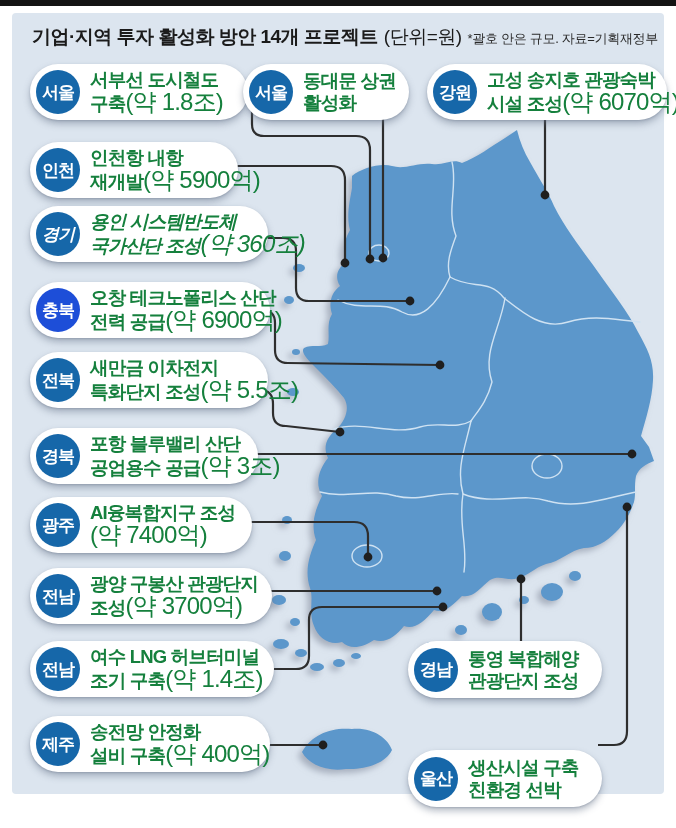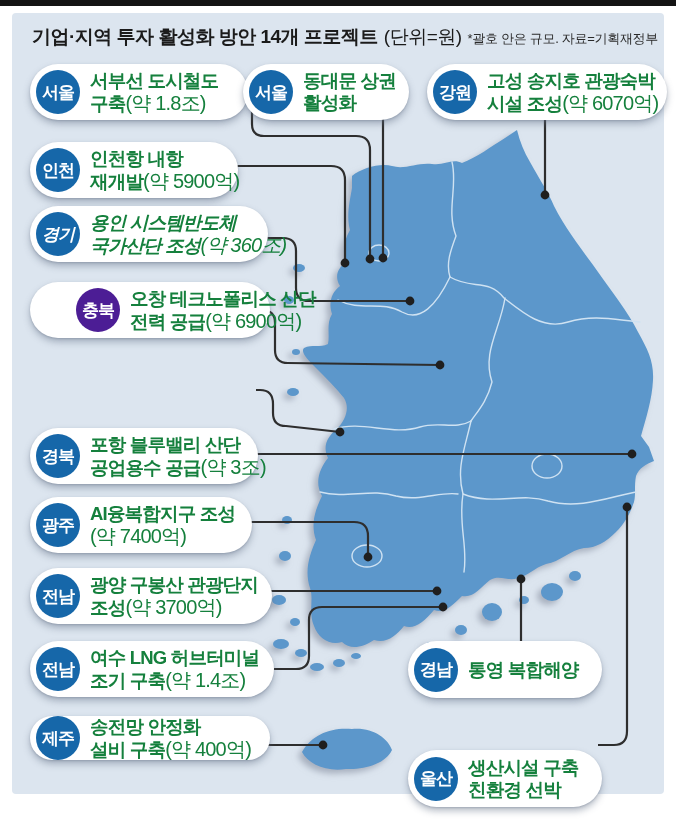--- a/index.html
+++ b/index.html
@@ -18,21 +18,21 @@
   .dot{fill:#1f1f1f;}
   .pill{position:absolute;z-index:3;background:#ffffff;border-radius:30px;display:flex;align-items:center;
         padding-left:6px;box-sizing:border-box;
         box-shadow:0 4px 7px rgba(96,108,130,0.45), 0 1px 2px rgba(96,108,130,0.30);}
   .badge{width:44px;height:44px;border-radius:50%;background:#1667a9;color:#ffffff;
          display:flex;align-items:center;justify-content:center;
          font-size:17px;font-weight:700;letter-spacing:-1px;flex:none;margin-right:10px;text-align:right;}
   .ptext{color:#15803d;}
   .pline{font-size:18.5px;line-height:22px;white-space:nowrap;letter-spacing:-0.8px;}
   .pline .b{font-weight:700;}
-  .pline .reg{font-weight:400;font-size:20px;}
+  .pline .reg{font-weight:400;font-size:24px;}
 </style>
 </head>
 <body>
 
 <div id="stage">
   <div class="topbar" style="background: rgb(20, 20, 20);"></div>
   <div class="panel" style="background: rgb(220, 229, 239);"></div>
 
   <div class="title-row">
     <span class="title-main">기업·지역 투자 활성화 방안 14개 프로젝트</span>
@@ -171,26 +171,33 @@
       </div>
     </div>
     <div class="pill" style="left: 30px; top: 206px; width: 238px; height: 56px; font-style: italic;">
       <span class="badge" style="background: rgb(22, 103, 169);">경기</span>
       <div class="ptext">
         <div class="pline"><span class="b">용인 시스템반도체</span></div>
         <div class="pline"><span class="b">국가산단 조성</span><span class="reg">(약 360조)</span></div>
       </div>
     </div>
     <div class="pill" style="left: 30px; top: 282px; width: 240px; height: 56px;">
-      <span class="badge" style="background: #4c1d95; margin-left: 40px;">충북</span>
+      <span class="badge" style="background: #1d4ed8;">충북</span>
       <div class="ptext">
         <div class="pline"><span class="b">오창 테크노폴리스 산단</span></div>
         <div class="pline"><span class="b">전력 공급</span><span class="reg">(약 6900억)</span></div>
       </div>
     </div>
+    <div class="pill" style="left: 30px; top: 352px; width: 238px; height: 56px;">
+      <span class="badge" style="background: rgb(22, 103, 169);">전북</span>
+      <div class="ptext">
+        <div class="pline"><span class="b">새만금 이차전지</span></div>
+        <div class="pline"><span class="b">특화단지 조성</span><span class="reg">(약 5.5조)</span></div>
+      </div>
+    </div>
     <div class="pill" style="left: 30px; top: 428px; width: 228px; height: 56px;">
       <span class="badge" style="background: rgb(22, 103, 169);">경북</span>
       <div class="ptext">
         <div class="pline"><span class="b">포항 블루밸리 산단</span></div>
         <div class="pline"><span class="b">공업용수 공급</span><span class="reg">(약 3조)</span></div>
       </div>
     </div>
     <div class="pill" style="left: 30px; top: 497px; width: 222px; height: 56px;">
       <span class="badge" style="background: rgb(22, 103, 169);">광주</span>
       <div class="ptext">
@@ -205,31 +212,32 @@
         <div class="pline"><span class="b">조성</span><span class="reg">(약 3700억)</span></div>
       </div>
     </div>
     <div class="pill" style="left: 30px; top: 641px; width: 244px; height: 56px;">
       <span class="badge" style="background: rgb(22, 103, 169);">전남</span>
       <div class="ptext">
         <div class="pline"><span class="b">여수 LNG 허브터미널</span></div>
         <div class="pline"><span class="b">조기 구축</span><span class="reg">(약 1.4조)</span></div>
       </div>
     </div>
-    <div class="pill" style="left: 30px; top: 716px; width: 240px; height: 44px;">
+    <div class="pill" style="left: 30px; top: 716px; width: 240px; height: 56px;">
       <span class="badge" style="background: rgb(22, 103, 169);">제주</span>
       <div class="ptext">
         <div class="pline"><span class="b">송전망 안정화</span></div>
         <div class="pline"><span class="b">설비 구축</span><span class="reg">(약 400억)</span></div>
       </div>
     </div>
     <div class="pill" style="left: 408px; top: 641px; width: 194px; height: 57px;">
       <span class="badge" style="background: rgb(22, 103, 169);">경남</span>
       <div class="ptext">
         <div class="pline"><span class="b">통영 복합해양</span></div>
+        <div class="pline"><span class="b">관광단지 조성</span></div>
       </div>
     </div>
     <div class="pill" style="left: 408px; top: 750px; width: 194px; height: 57px;">
       <span class="badge" style="background: rgb(22, 103, 169);">울산</span>
       <div class="ptext">
         <div class="pline"><span class="b">생산시설 구축</span></div>
         <div class="pline"><span class="b">친환경 선박</span></div>
       </div>
     </div>
   </div>

